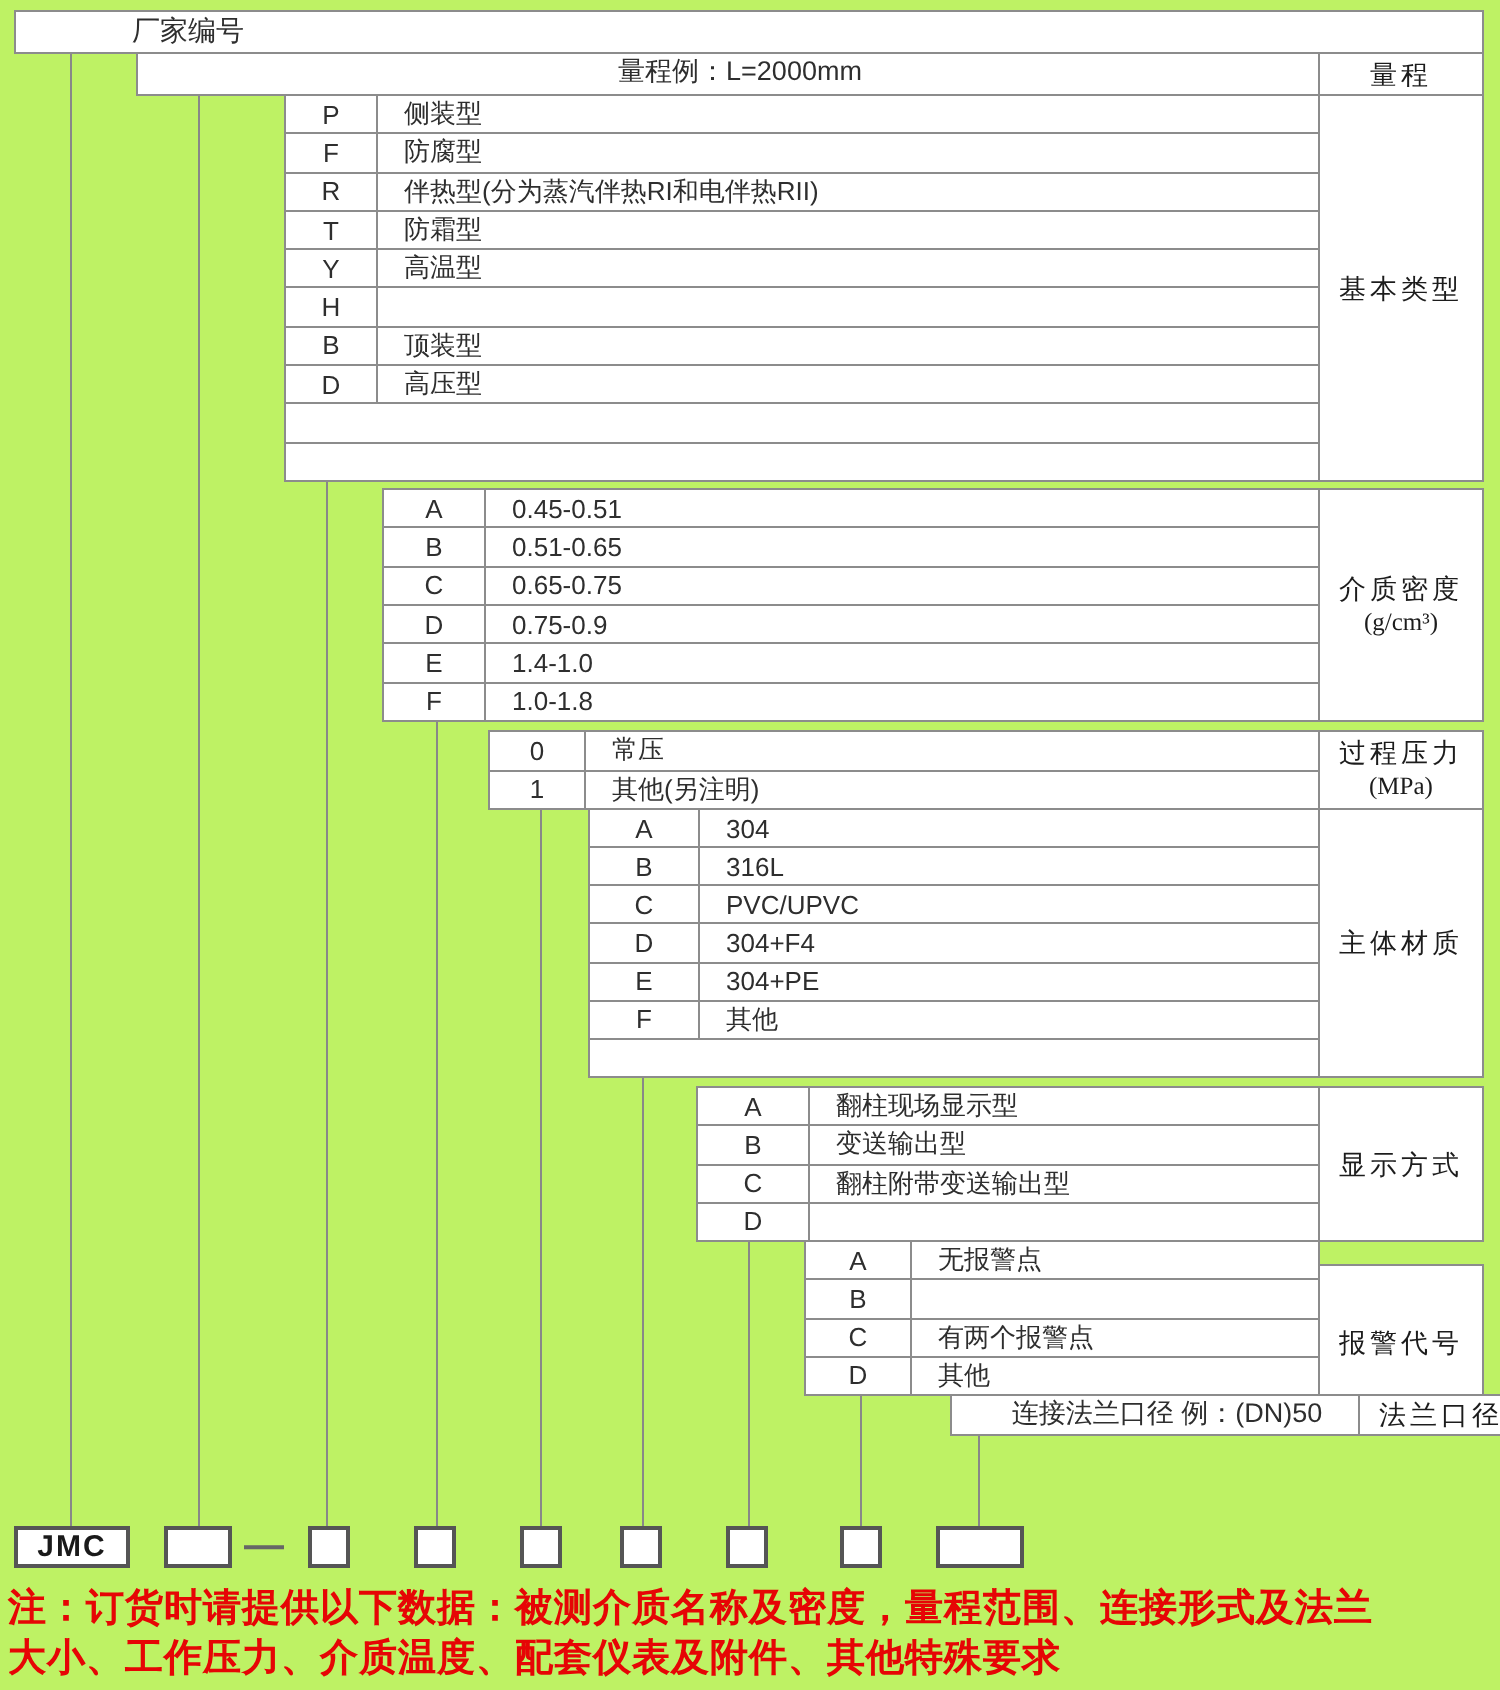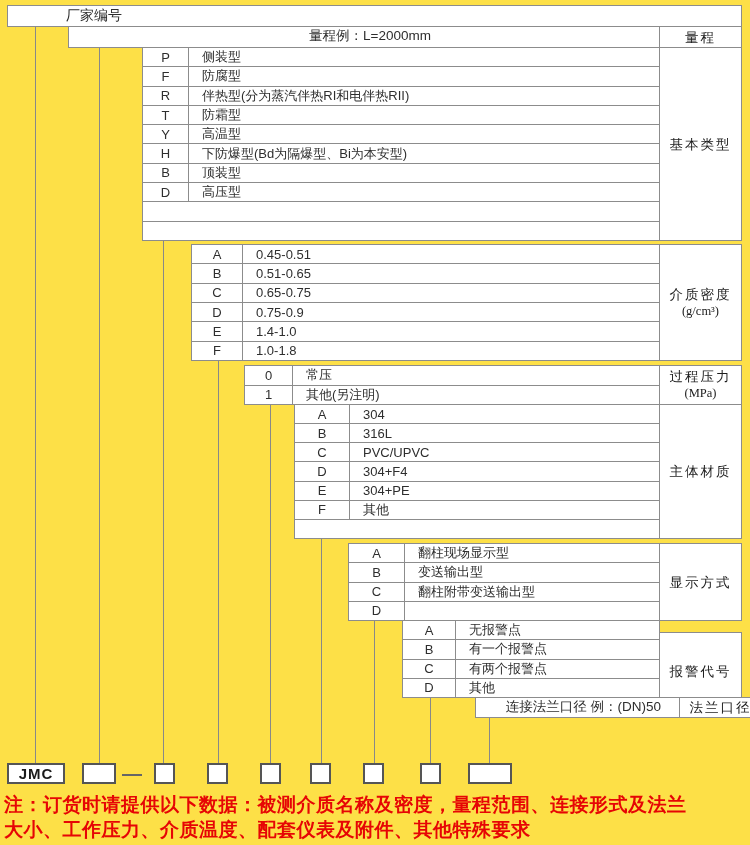--- a/index.html
+++ b/index.html
@@ -5,21 +5,21 @@
   :root{
     --table-border:#8c8c8c;
     --box-border:#555555;
     --line-color:#888888;
     --note-red:#e60505;
     --content-text:#2e2e2e;
     --label-text:#1c1c1c;
   }
   html,body{margin:0;padding:0;background:#ffffff;}
   .canvas{
-    position:relative;width:750px;height:845px;background:#fde047;overflow:hidden;
+    position:relative;width:750px;height:845px;background:#bef264;overflow:hidden;
     font-family:"Liberation Sans","DejaVu Sans",sans-serif;
   }
   .abs{position:absolute;box-sizing:border-box;}
   
   .top-row{
     border:1px solid var(--table-border);
     display:flex;align-items:center;
     font-size:14px;color:var(--content-text);
     padding-left:58px;background:#fff;
   }
@@ -113,21 +113,20 @@
           <div class="trow">
             <div class="code">T</div>
             <div class="desc">防霜型</div>
           </div>
           <div class="trow">
             <div class="code">Y</div>
             <div class="desc">高温型</div>
           </div>
           <div class="trow">
             <div class="code">H</div>
-            <div class="desc">下防爆型(Bd为隔爆型、Bi为本安型)</div>
           </div>
           <div class="trow">
             <div class="code">B</div>
             <div class="desc">顶装型</div>
           </div>
           <div class="trow">
             <div class="code">D</div>
             <div class="desc">高压型</div>
           </div>
           <div class="trow empty">
@@ -267,21 +266,20 @@
 
   <div class="abs sec" style="left:402px;top:620px;width:340px;height:78px;">
     <div class="content" style="width:258px;">
       <div class="rows" style="--codew:53px;">
           <div class="trow">
             <div class="code">A</div>
             <div class="desc">无报警点</div>
           </div>
           <div class="trow">
             <div class="code">B</div>
-            <div class="desc">有一个报警点</div>
           </div>
           <div class="trow">
             <div class="code">C</div>
             <div class="desc">有两个报警点</div>
           </div>
           <div class="trow">
             <div class="code">D</div>
             <div class="desc">其他</div>
           </div>
         </div>

